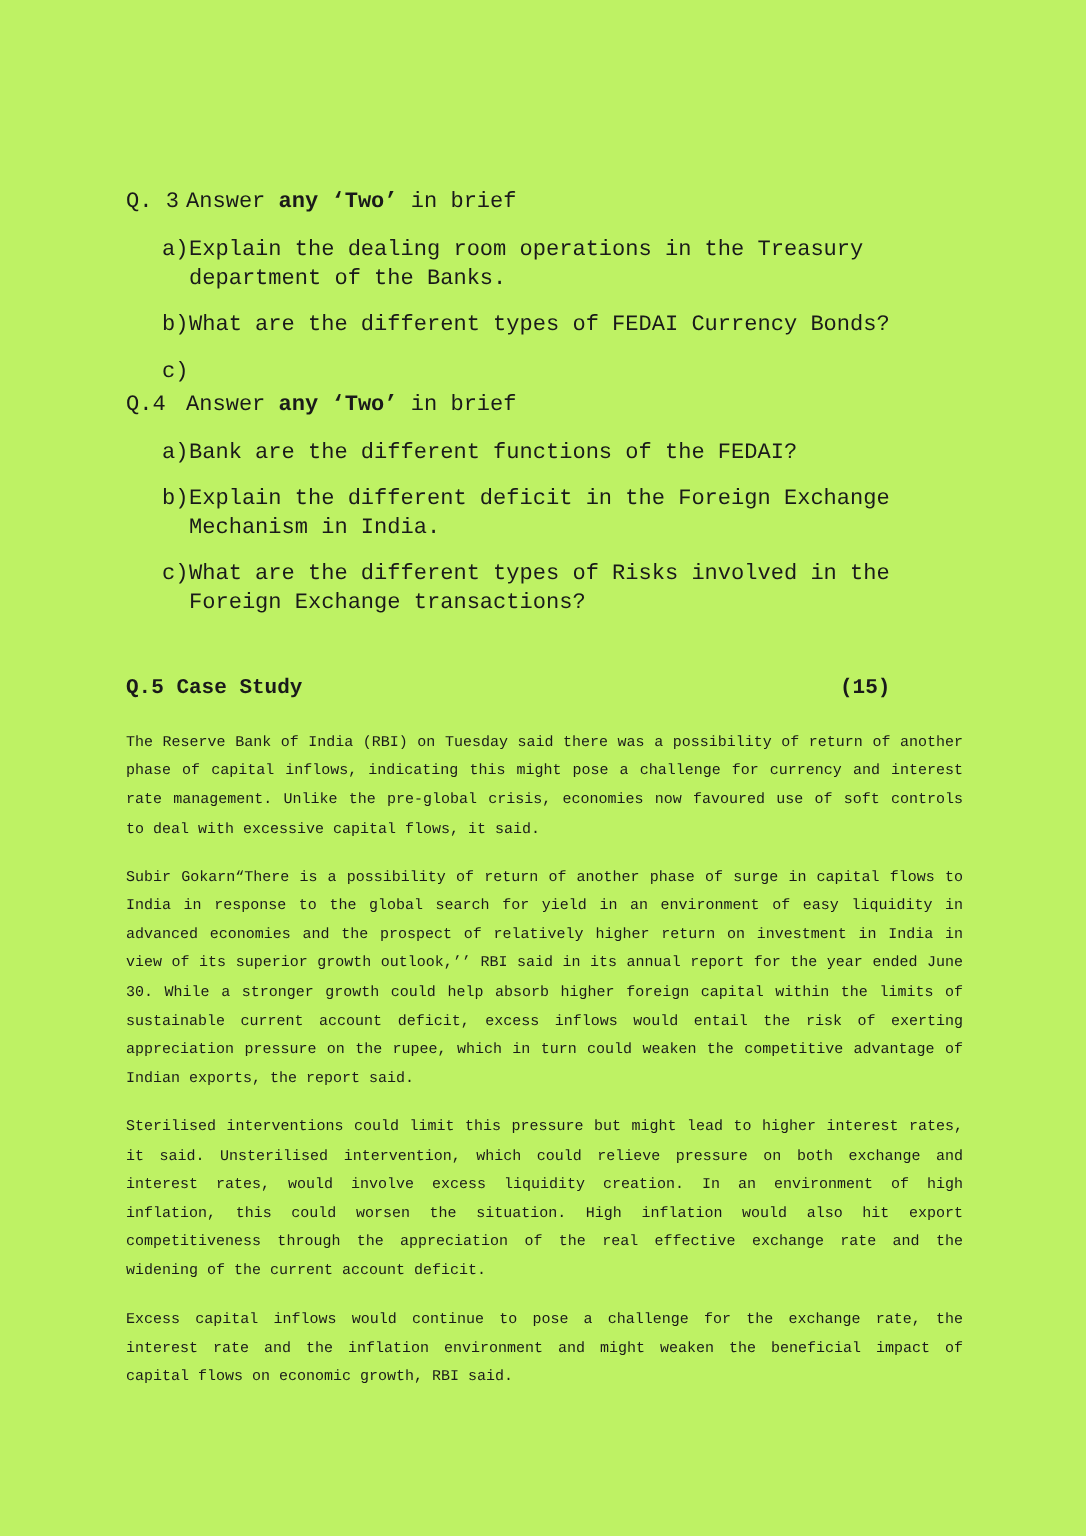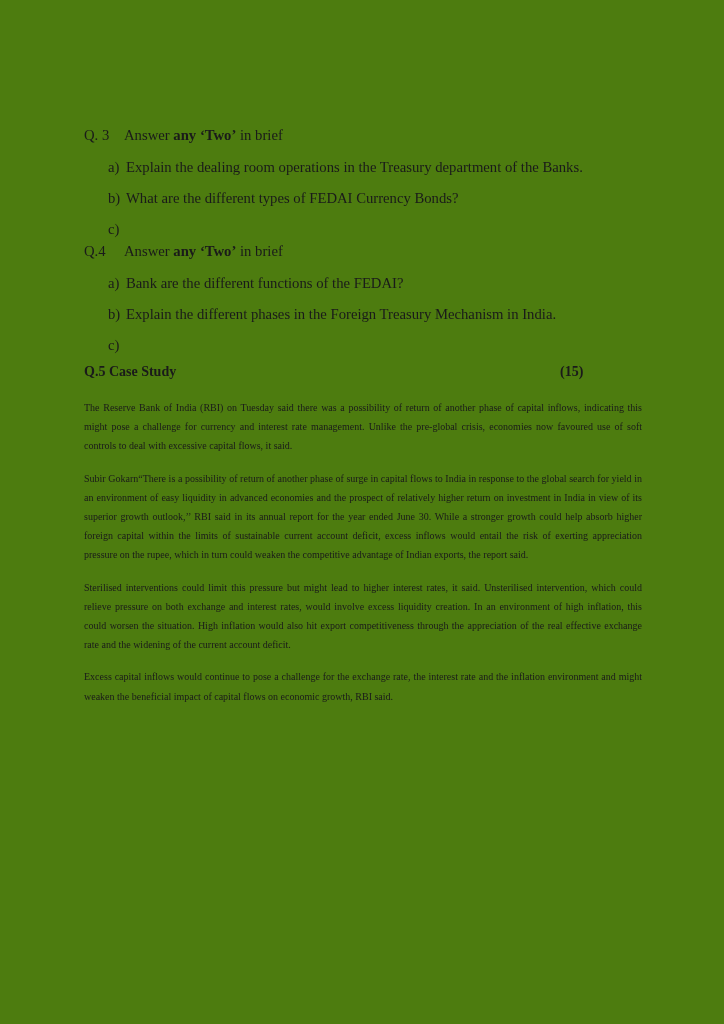--- a/index.html
+++ b/index.html
@@ -13,22 +13,23 @@
     background: #ffffff;
     font-family: "Liberation Serif", "DejaVu Serif", serif;
     color: #1a1a1a;
     overflow: hidden;
   }
 
   .page {
     position: relative;
     width: 724px;
     height: 1024px;
-    background: #4d7c0f;
+    background: #bef264;
     box-sizing: border-box;
+    font-family: Liberation Mono, monospace;
   }
 
   .content {
     position: absolute;
     left: 84px;
     top: 126px;
     width: 558px;
   }
 
   
@@ -128,24 +129,25 @@
       <p class="q-heading">
         <span class="q-label">Q.4</span><span>Answer </span><span class="q-emph">any ‘Two’</span><span> in brief</span>
       </p>
       <ul class="q-list">
         <li>
           <span class="marker">a)</span>
           <span>Bank are the different functions of the FEDAI?</span>
         </li>
         <li>
           <span class="marker">b)</span>
-          <span>Explain the different phases in the Foreign Treasury Mechanism in India.</span>
+          <span>Explain the different deficit in the Foreign Exchange Mechanism in India.</span>
         </li>
         <li>
           <span class="marker">c)</span>
+          <span>What are the different types of Risks involved in the Foreign Exchange transactions?</span>
         </li>
       </ul>
     </div>
 
     <div>
       <p class="case-head">
         <span>Q.5 Case Study</span>
         <span class="marks">(15)</span>
       </p>
       <p class="body-para">The Reserve Bank of India (RBI) on Tuesday said there was a possibility of return of another phase of capital inflows, indicating this might pose a challenge for currency and interest rate management. Unlike the pre-global crisis, economies now favoured use of soft controls to deal with excessive capital flows, it said.</p>

